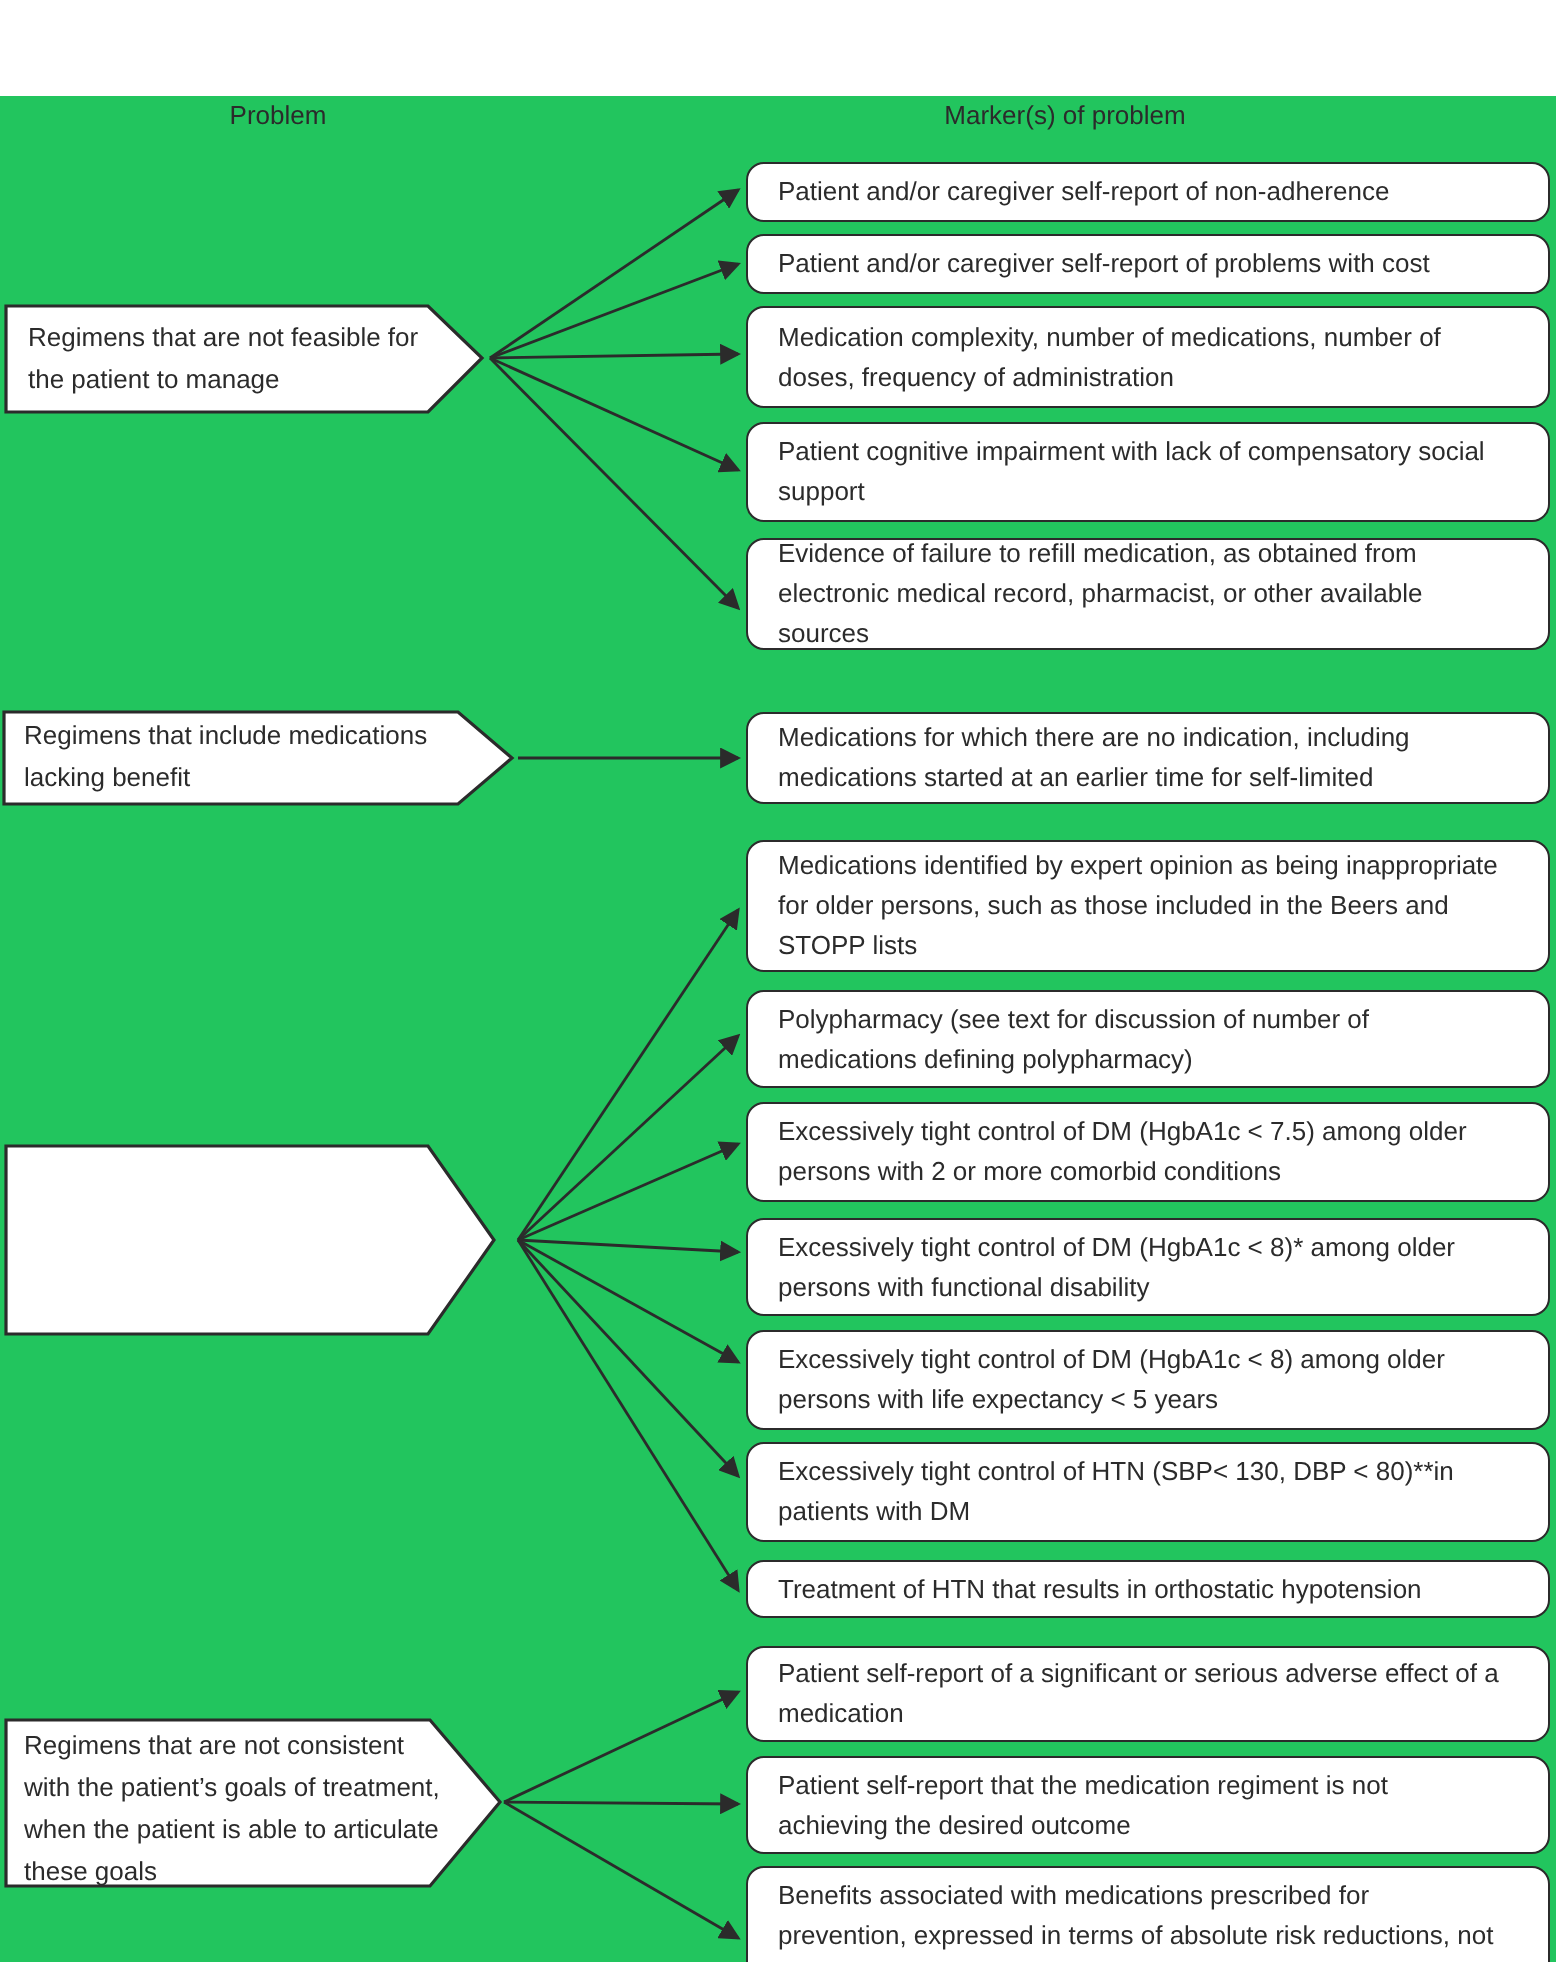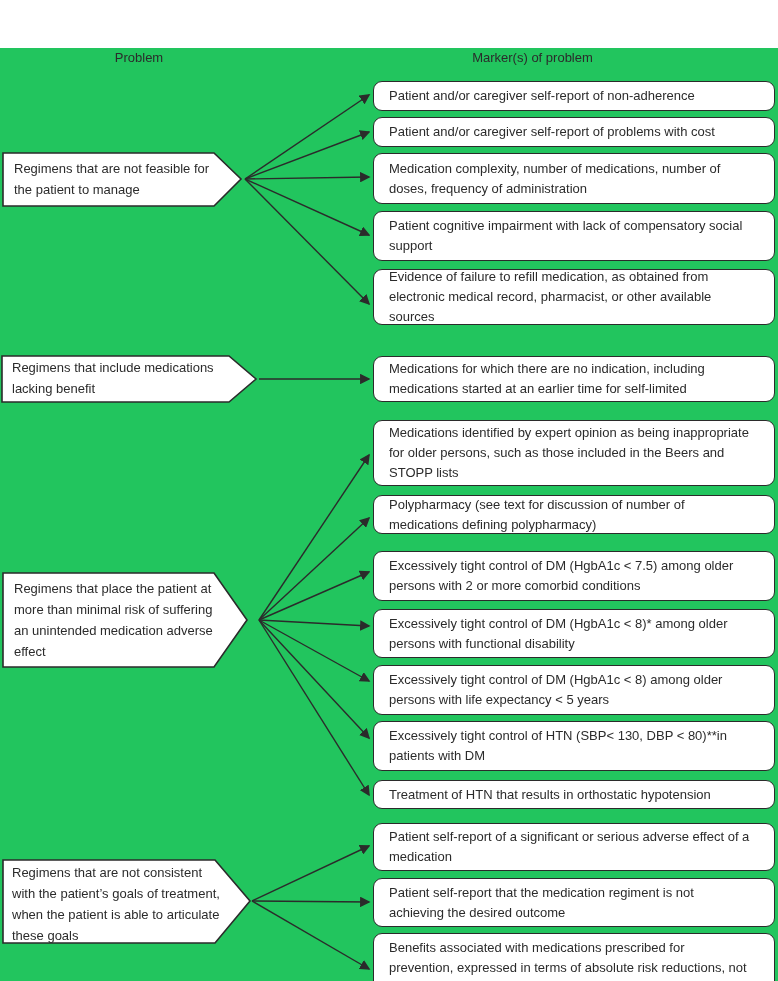--- a/index.html
+++ b/index.html
@@ -62,33 +62,32 @@
     <line class="arrow" x1="259" y1="572" x2="369" y2="690" marker-end="url(#arr)"></line>
     <line class="arrow" x1="259" y1="572" x2="369" y2="747" marker-end="url(#arr)"></line>
 
     <line class="arrow" x1="252" y1="853" x2="369" y2="798" marker-end="url(#arr)"></line>
     <line class="arrow" x1="252" y1="853" x2="369" y2="854" marker-end="url(#arr)"></line>
     <line class="arrow" x1="252" y1="853" x2="369" y2="921" marker-end="url(#arr)"></line>
   </svg>
 
   <div class="ptext" style="left:14px;top:110px;width:200px">Regimens that are not feasible for the patient to manage</div>
   <div class="ptext" style="left:12px;top:309px;width:218px">Regimens that include medications lacking benefit</div>
-  <div class="ptext" style="left:14px;top:530px;width:205px">Regimens that place the patient at more than minimal risk of suffering an unintended medication adverse effect</div>
   <div class="ptext" style="left:12px;top:814px;width:214px">Regimens that are not consistent with the patient’s goals of treatment, when the patient is able to articulate these goals</div>
 
   <div class="mbox" style="top:33px;height:30px">Patient and/or caregiver self-report of non-adherence</div>
   <div class="mbox" style="top:69px;height:30px">Patient and/or caregiver self-report of problems with cost</div>
   <div class="mbox" style="top:105px;height:51px">Medication complexity, number of medications, number of doses, frequency of administration</div>
   <div class="mbox" style="top:163px;height:50px">Patient cognitive impairment with lack of compensatory social support</div>
   <div class="mbox" style="top:221px;height:56px">Evidence of failure to refill medication, as obtained from electronic medical record, pharmacist, or other available sources</div>
 
   <div class="mbox" style="top:308px;height:46px">Medications for which there are no indication, including medications started at an earlier time for self-limited</div>
 
   <div class="mbox" style="top:372px;height:66px">Medications identified by expert opinion as being inappropriate for older persons, such as those included in the Beers and STOPP lists</div>
-  <div class="mbox" style="top:447px;height:39px">Polypharmacy (see text for discussion of number of medications defining polypharmacy)</div>
+  <div class="mbox" style="top:447px;height:49px">Polypharmacy (see text for discussion of number of medications defining polypharmacy)</div>
   <div class="mbox" style="top:503px;height:50px">Excessively tight control of DM (HgbA1c &lt; 7.5) among older persons with 2 or more comorbid conditions</div>
   <div class="mbox" style="top:561px;height:49px">Excessively tight control of DM (HgbA1c &lt; 8)* among older persons with functional disability</div>
   <div class="mbox" style="top:617px;height:50px">Excessively tight control of DM (HgbA1c &lt; 8) among older persons with life expectancy &lt; 5 years</div>
   <div class="mbox" style="top:673px;height:50px">Excessively tight control of HTN (SBP&lt; 130, DBP &lt; 80)**in patients with DM</div>
   <div class="mbox" style="top:775px;height:48px">Patient self-report of a significant or serious adverse effect of a medication</div>
 
   <div class="mbox" style="top:732px;height:29px">Treatment of HTN that results in orthostatic hypotension</div>
   <div class="mbox" style="top:830px;height:49px">Patient self-report that the medication regiment is not achieving the desired outcome</div>
   <div class="mbox" style="top:885px;height:70px">Benefits associated with medications prescribed for prevention, expressed in terms of absolute risk reductions, not sufficiently large from the patient’s perspective</div>
 

